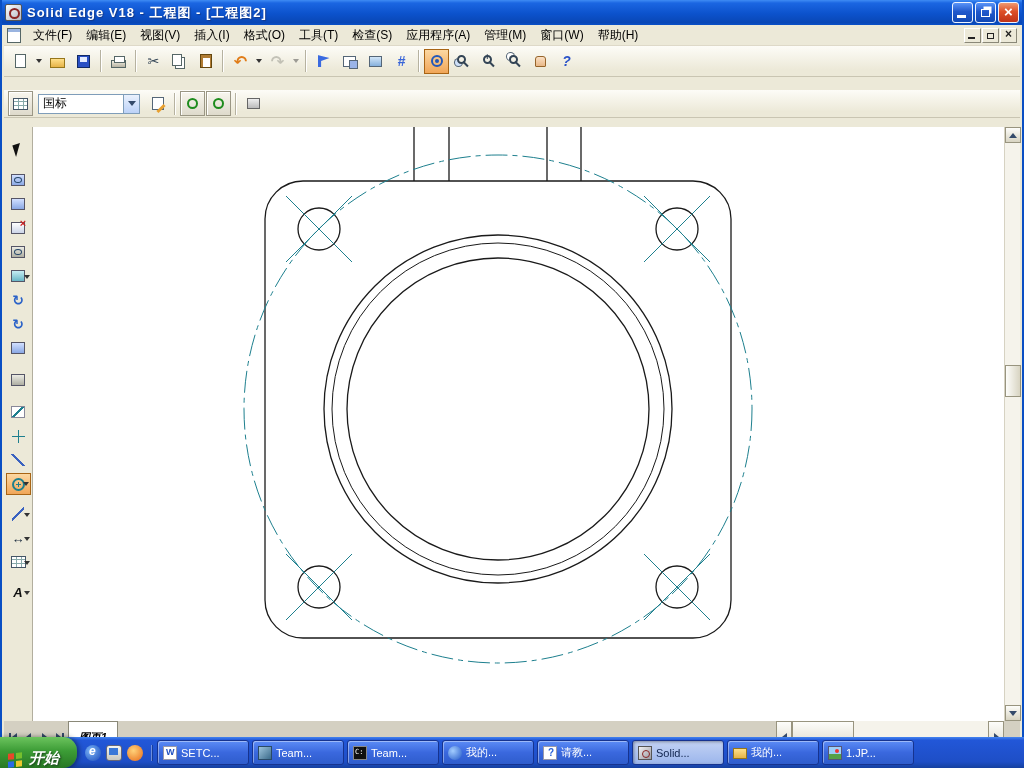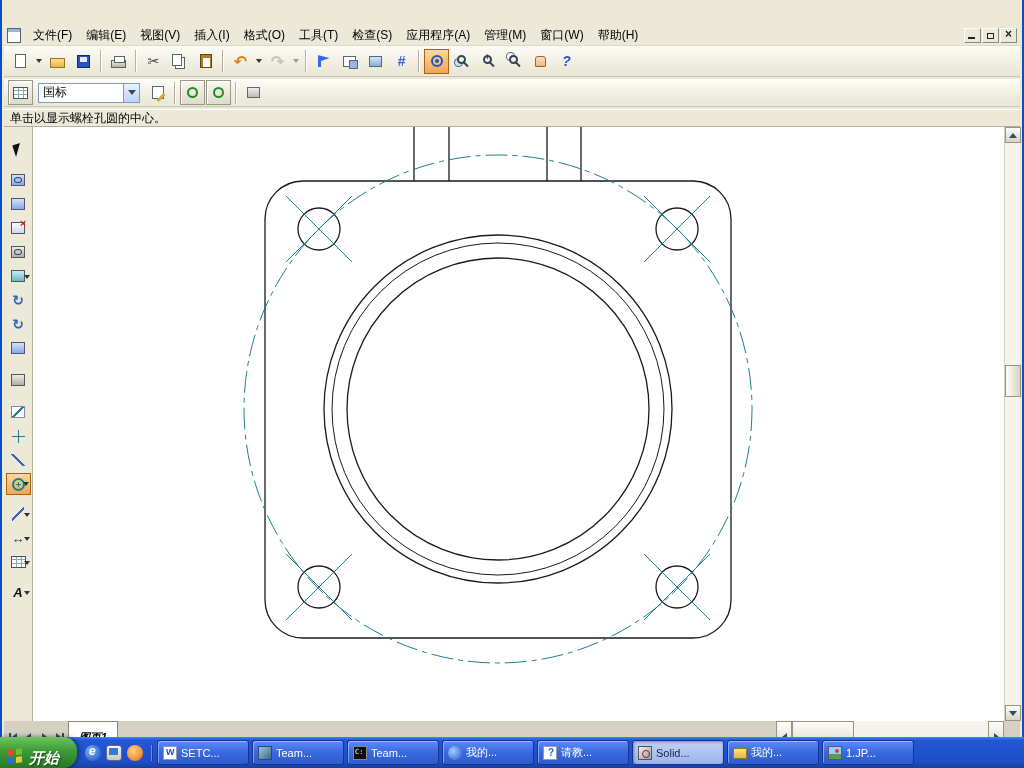--- a/index.html
+++ b/index.html
@@ -29,21 +29,21 @@
 .mdi-btns{margin-left:auto;display:flex;gap:1px;padding-right:3px}
 .mbtn{width:17px;height:15px;position:relative;background:#ece9d8;border:1px solid;border-color:#fff #8a8878 #8a8878 #fff}
 .mg-min{position:absolute;left:3px;bottom:3px;width:7px;height:2px;background:#222}
 .mg-restore{position:absolute;left:4px;top:4px;width:7px;height:6px;border:1px solid #222}
 .mg-close::before{content:"\00d7";position:absolute;left:0;top:-2px;width:15px;text-align:center;color:#222;font-weight:bold;font-size:12px}
 
 
 .toolbar{position:absolute;left:2px;right:2px;display:flex;align-items:center;gap:1px;padding:0 4px;
  background:linear-gradient(180deg,#fdfcf7,#ece9d8 80%);border-bottom:1px solid #c9c5b2}
 .tb1{top:46px;height:31px}
-.tb2{top:79px;height:28px}
+.tb2{top:90px;height:28px}
 .tbtn{width:25px;height:25px;display:flex;align-items:center;justify-content:center;position:relative;border:1px solid transparent;flex:none}
 .tbtn.active{background:linear-gradient(#fcd8a2,#f0a658);border:1px solid #a86414}
 .tbtn.raised{border:1px solid #9a9684;box-shadow:inset 1px 1px 0 #fff;background:linear-gradient(#f8f6ee,#dedacc)}
 .tsep{width:2px;height:22px;border-left:1px solid #b6b2a0;border-right:1px solid #fff;margin:0 3px;flex:none}
 .ddarrow{width:10px;height:22px;display:flex;align-items:center;justify-content:center;flex:none}
 .ddarrow::after{content:"";border-left:3px solid transparent;border-right:3px solid transparent;border-top:4px solid #333}
 .dis{opacity:.45}
 
 
 .ic{display:inline-block;position:relative;flex:none}
@@ -126,21 +126,21 @@
 .sfiller{flex:1}
 .hscroll{display:flex;width:228px;flex:none;background:#f5f3eb}
 .hbtn{width:16px;display:flex;align-items:center;justify-content:center;background:linear-gradient(#fdfdfa,#d8d4c2);border:1px solid #98947f;flex:none}
 .hthumb{width:62px;background:linear-gradient(#fdfdfa,#d8d4c2);border:1px solid #98947f;flex:none}
 .htrack{flex:1}
 .scorner{width:16px;background:#d4d0c2;flex:none}
 
 
 .taskbar{position:absolute;left:0;top:737px;width:1024px;height:31px;display:flex;align-items:center;
  background:linear-gradient(180deg,#4484f0 0%,#2257d8 10%,#1e4ec6 80%,#15409f 100%)}
-.start{height:31px;padding:12px 18px 0 8px;border-radius:0 14px 14px 0;display:flex;align-items:flex-start;gap:6px;flex:none;
+.start{height:31px;padding:0 18px 0 8px;border-radius:0 14px 14px 0;display:flex;align-items:flex-end;gap:6px;flex:none;
  background:linear-gradient(180deg,#6cc45e 0%,#3c9c36 45%,#287824 100%);box-shadow:2px 0 5px rgba(0,0,0,.45)}
 .flag{width:15px;height:15px;transform:skewY(-6deg);background:
  linear-gradient(#e8482a,#e8482a) 0 0/6px 6px no-repeat,
  linear-gradient(#76c02e,#76c02e) 8px 0/6px 6px no-repeat,
  linear-gradient(#2a6ae8,#2a6ae8) 0 8px/6px 6px no-repeat,
  linear-gradient(#ecc82e,#ecc82e) 8px 8px/6px 6px no-repeat}
 .start-lbl{color:#fff;font-weight:bold;font-style:italic;font-size:15px;text-shadow:1px 1px 2px #17401a}
 .ql{display:flex;align-items:center;gap:5px;padding:0 8px;flex:none;border-right:1px solid rgba(255,255,255,.35);box-shadow:1px 0 0 rgba(0,0,0,.25)}
 .qli{width:16px;height:16px;border-radius:3px;position:relative}
 .ql-ie{background:radial-gradient(circle at 35% 35%,#7ab4f8,#1a4ab8);border-radius:50%}
@@ -174,20 +174,33 @@
 .tr-green{background:radial-gradient(circle at 35% 30%,#8af08a,#178a17);border-radius:50%}
 .tr-red{background:radial-gradient(circle at 35% 30%,#ff9a7a,#c42a10);border-radius:50%}
 .clock{color:#fff;font-size:11px;padding-left:2px}
 </style>
 </head>
 <body>
 
 <div class="screen">
   <div class="app">
 
+    <div class="titlebar">
+      <span class="app-icon"></span>
+      <span class="title">Solid Edge V18 - 工程图 - [工程图2]</span>
+      <span class="caption-btns">
+        <span class="cbtn">
+            <span class="g-min"></span>
+          </span>
+        <span class="cbtn">
+            <span class="g-restore"></span>
+          </span>
+        <span class="cbtn close"><span class="g-close"></span></span>
+      </span>
+    </div>
 
     <div class="menubar">
       <span class="doc-icon"></span>
       <span class="mitem">文件(F)</span>
       <span class="mitem">编辑(E)</span>
       <span class="mitem">视图(V)</span>
       <span class="mitem">插入(I)</span>
       <span class="mitem">格式(O)</span>
       <span class="mitem">工具(T)</span>
       <span class="mitem">检查(S)</span>
@@ -293,23 +306,20 @@
         </span>
       <span class="tbtn raised">
           <i class="ic i-ring"></i>
         </span>
       <span class="tsep"></span>
       <span class="tbtn">
           <i class="ic i-opts"></i>
         </span>
     </div>
 
-    <div class="prompt">
-      <span>单击以显示螺栓孔圆的中心。</span>
-    </div>
 
     <div class="leftbar">
       <span class="lbtn">
           <i class="ic g-cursor"></i>
         </span>
       <span class="lbtn" style="margin-top:6px">
           <i class="ic bx bx-b mk-circ"></i>
         </span>
       <span class="lbtn">
           <i class="ic bx bx-b"></i>

